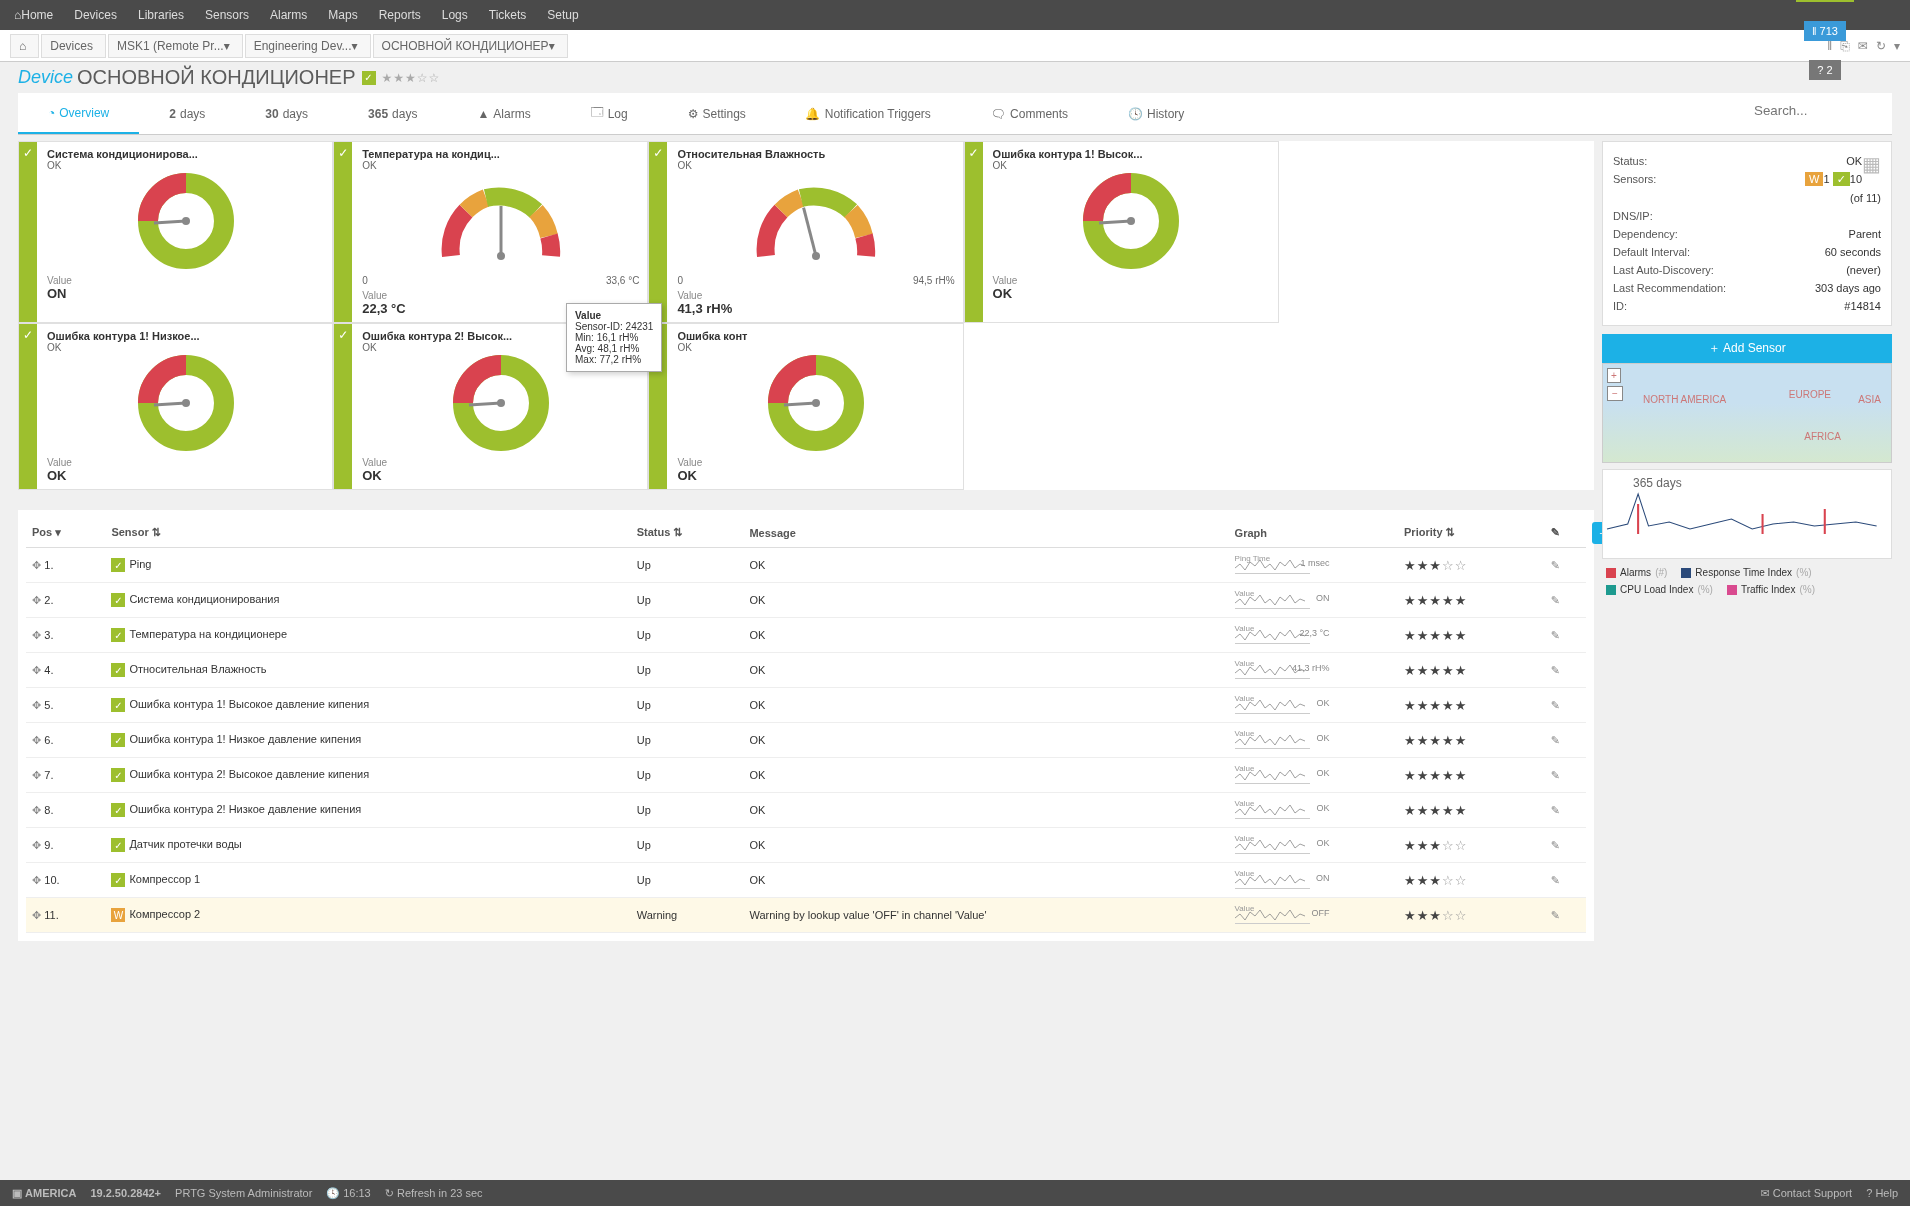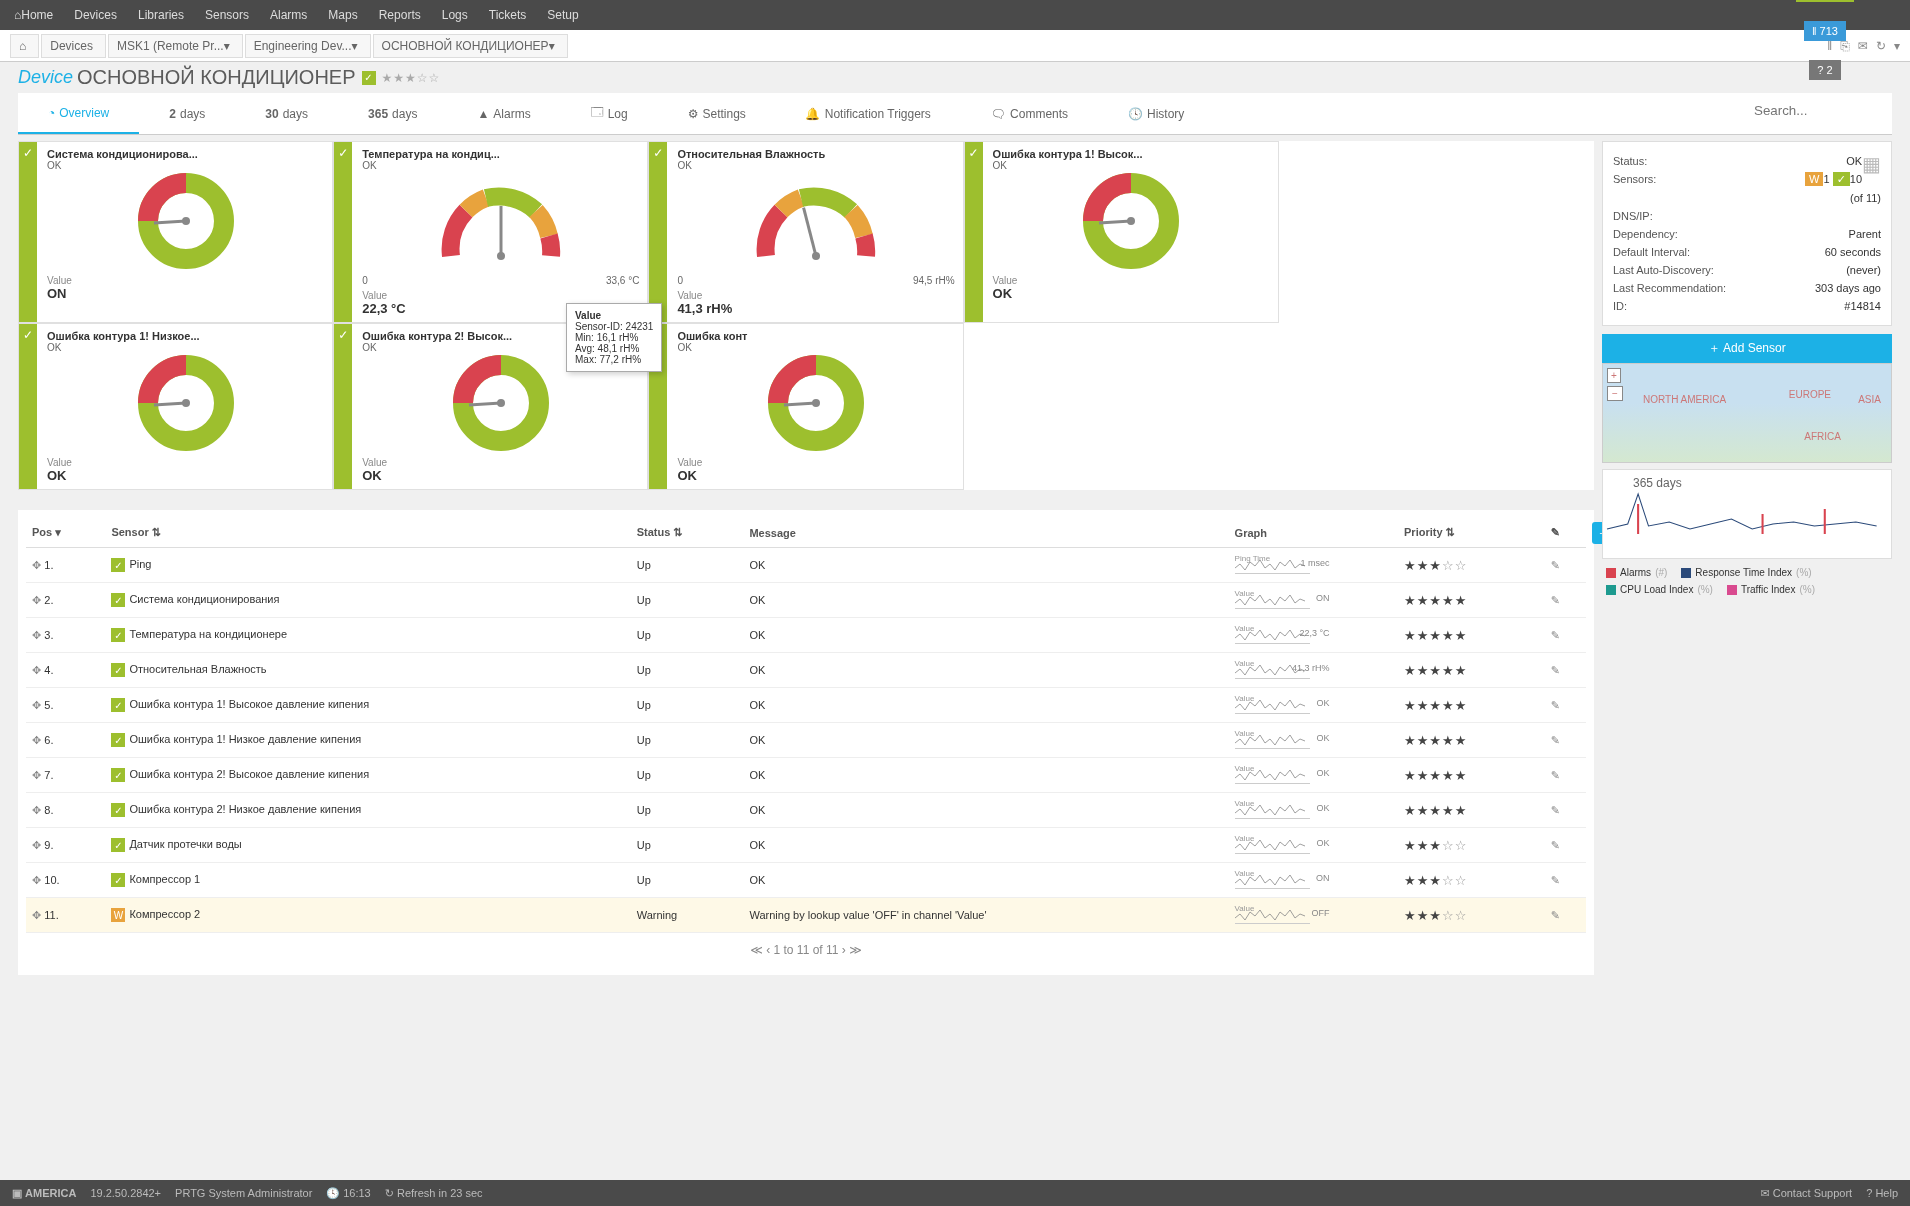--- a/index.html
+++ b/index.html
@@ -437,27 +437,20 @@
               <td>Warning</td>
               <td>Warning by lookup value 'OFF' in channel 'Value'</td>
               <td><span class="mini-graph"><span style="font-size:8px;color:#999;position:absolute;left:0;top:-2px;">Value</span><svg width="75" height="16">
                     <polyline points="0,12 5,8 10,14 15,6 20,10 25,4 30,12 35,8 40,14 45,6 50,10 55,4 60,12 65,8 70,10" fill="none" stroke="#888" stroke-width="0.8"></polyline>
                   </svg><span class="mini-graph-val">OFF</span></span></td>
               <td><span class="star-rating"><span class="f">★</span><span class="f">★</span><span class="f">★</span>☆☆</span></td>
               <td><span class="edit-icon">✎</span></td>
             </tr>
           </tbody>
       </table>
-      <div class="pager">
-        <span>≪ </span>
-        <span>‹ </span>
-        <span>1 to 11 of 11</span>
-        <span> ›</span>
-        <span> ≫</span>
-      </div>
     </div>
   </div>
 
   <div class="sidebar">
     <div class="info-box" id="info-box">
       <span style="float:right;color:#bbb;font-size:20px;">▦</span>
     <div class="info-row">
           <span class="info-label">Status:</span>
           <span class="info-val">OK</span>
         </div>
@@ -531,21 +524,21 @@
           <span class="legend-sq" style="background:#d94a8f"></span>
           <span>Traffic Index</span>
           <span style="color:#aaa">(%)</span>
         </div>
       </div>
   </div>
 </div>
 
 <div class="footer">
   <span style="font-weight:bold;">▣ <span>AMERICA</span></span>
-  <span style="margin-left:14px;">19.2.50.2842+</span>
+  <span style="margin-left:14px;font-weight:bold;">19.2.50.2842+</span>
   <span style="margin-left:14px;">PRTG System Administrator</span>
   <span style="margin-left:14px;">🕓 <span>16:13</span></span>
   <span style="margin-left:14px;">↻ <span>Refresh in 23 sec</span></span>
   <div class="right">
     <span>✉ <span>Contact Support</span></span>
     <span>? <span>Help</span></span>
   </div>
 </div>
 
 </body></html>

